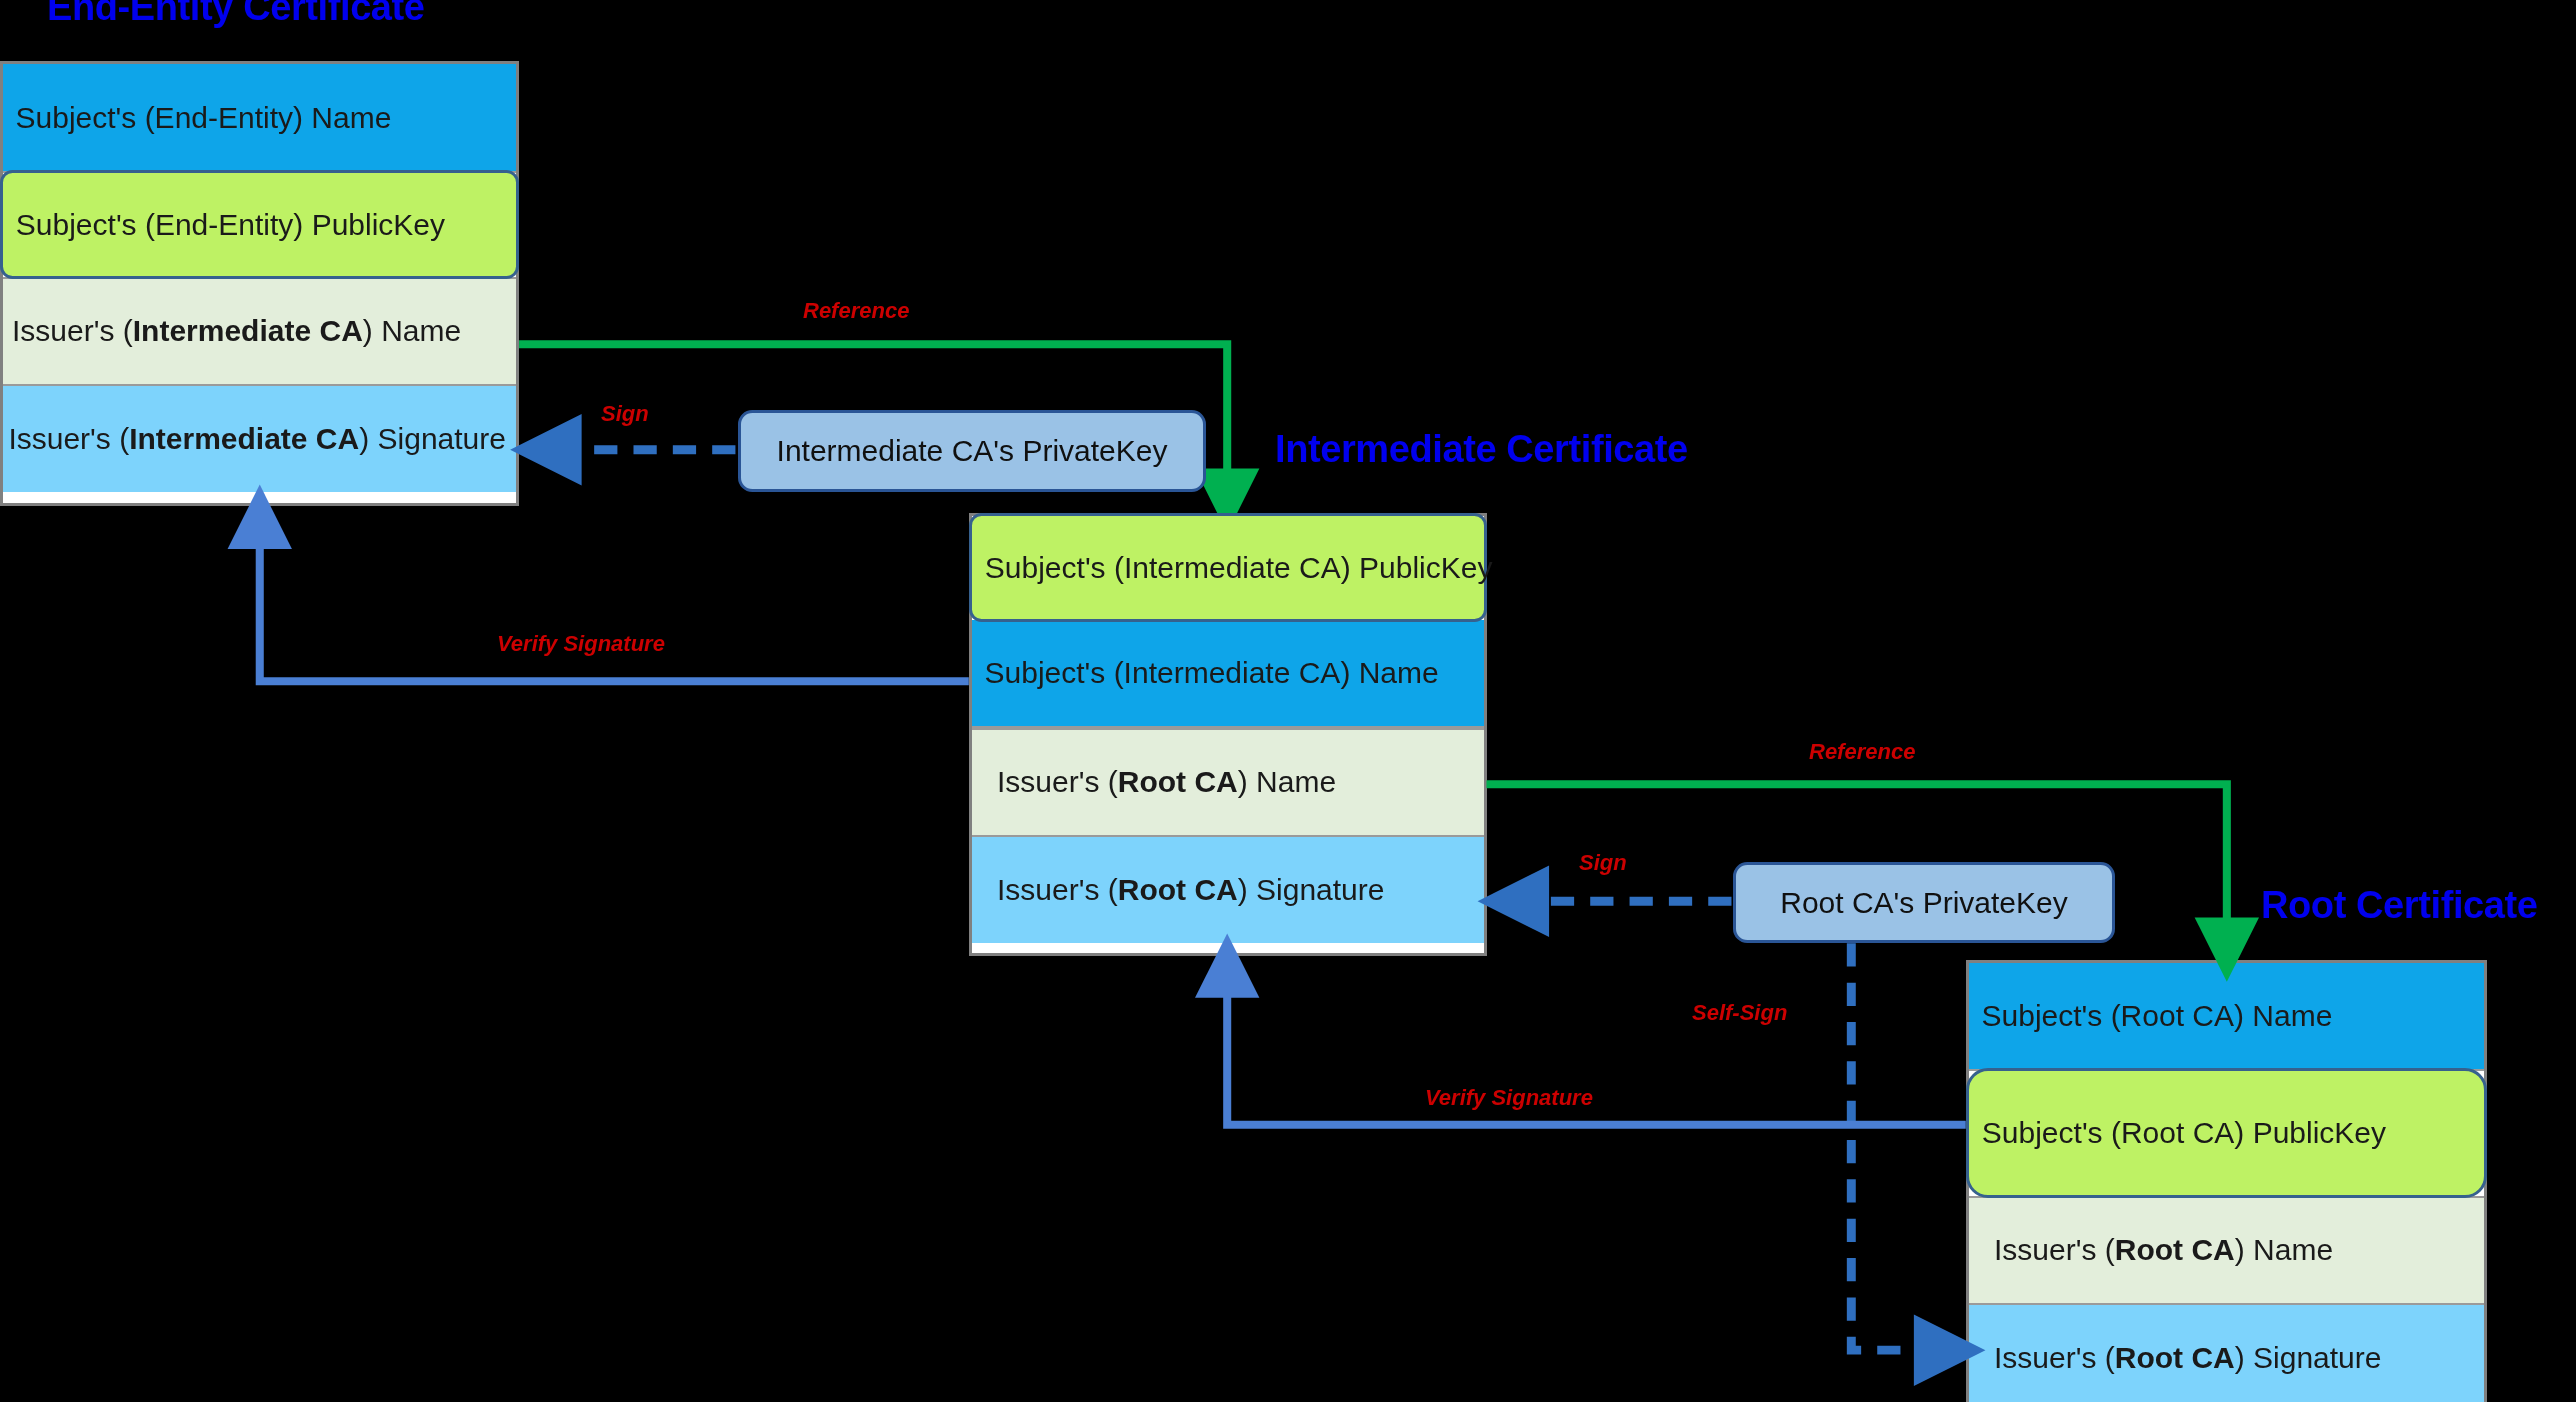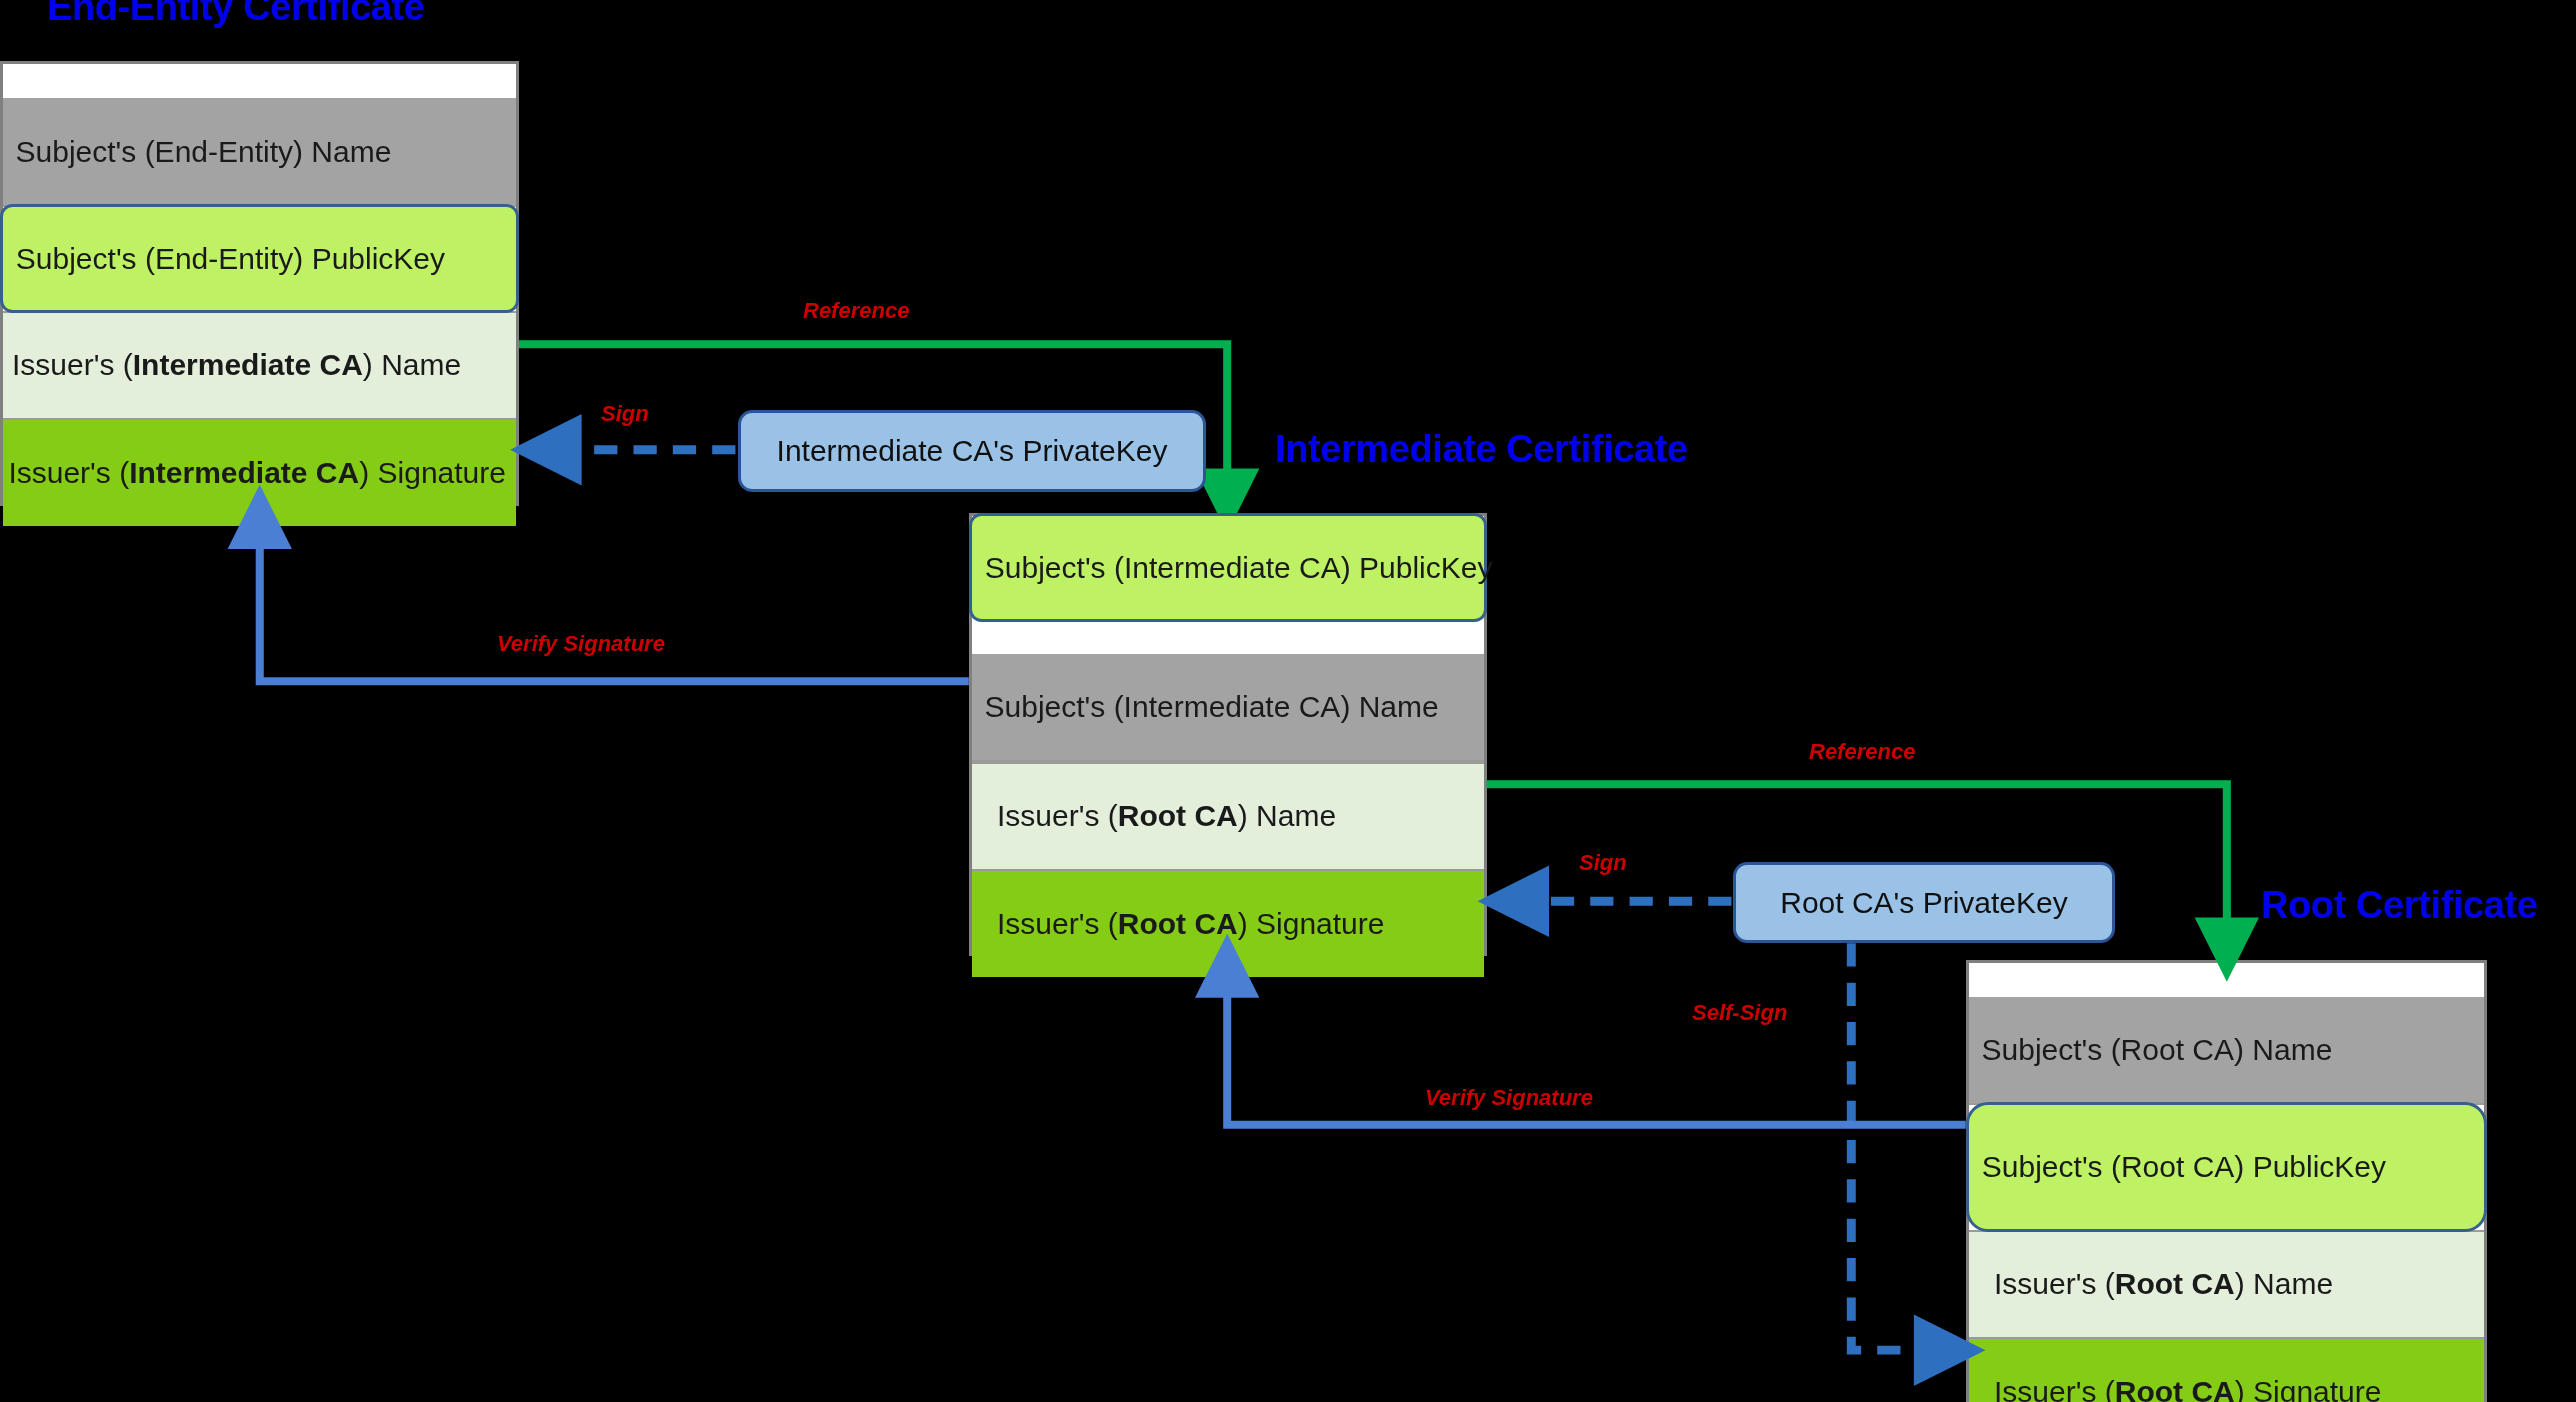--- a/index.html
+++ b/index.html
@@ -24,30 +24,30 @@
   }
   .cert-row {
     position: relative;
     box-sizing: border-box;
     display: flex;
     align-items: center;
     font-size: 30px;
     color: #1a1a1a;
     white-space: nowrap;
   }
-  .row-name   { background: #a3a3a3; border-bottom: 2.7px solid #9a9a9a; margin-top: 34px; }
+  .row-name   { background: #0ea5e9; border-bottom: 2.7px solid #9a9a9a; }
   .row-pubkey {
     background: #bef264;
     border: 3.6px solid #36618e;
     border-radius: 12.5px;
     margin: -2.7px -2.7px;
     z-index: 3;
   }
   .row-issuer { background: #e3eedb; border-bottom: 2.7px solid #9a9a9a; border-top: 2.7px solid #9a9a9a;}
-  .row-sig    { background: #84cc16; }
+  .row-sig    { background: #7dd3fc; }
 
   
   .pkey {
     position: absolute;
     box-sizing: border-box;
     background: #9ac2e6;
     border: 3.6px solid #2a5596;
     border-radius: 14.3px;
     display: flex;
     align-items: center;

